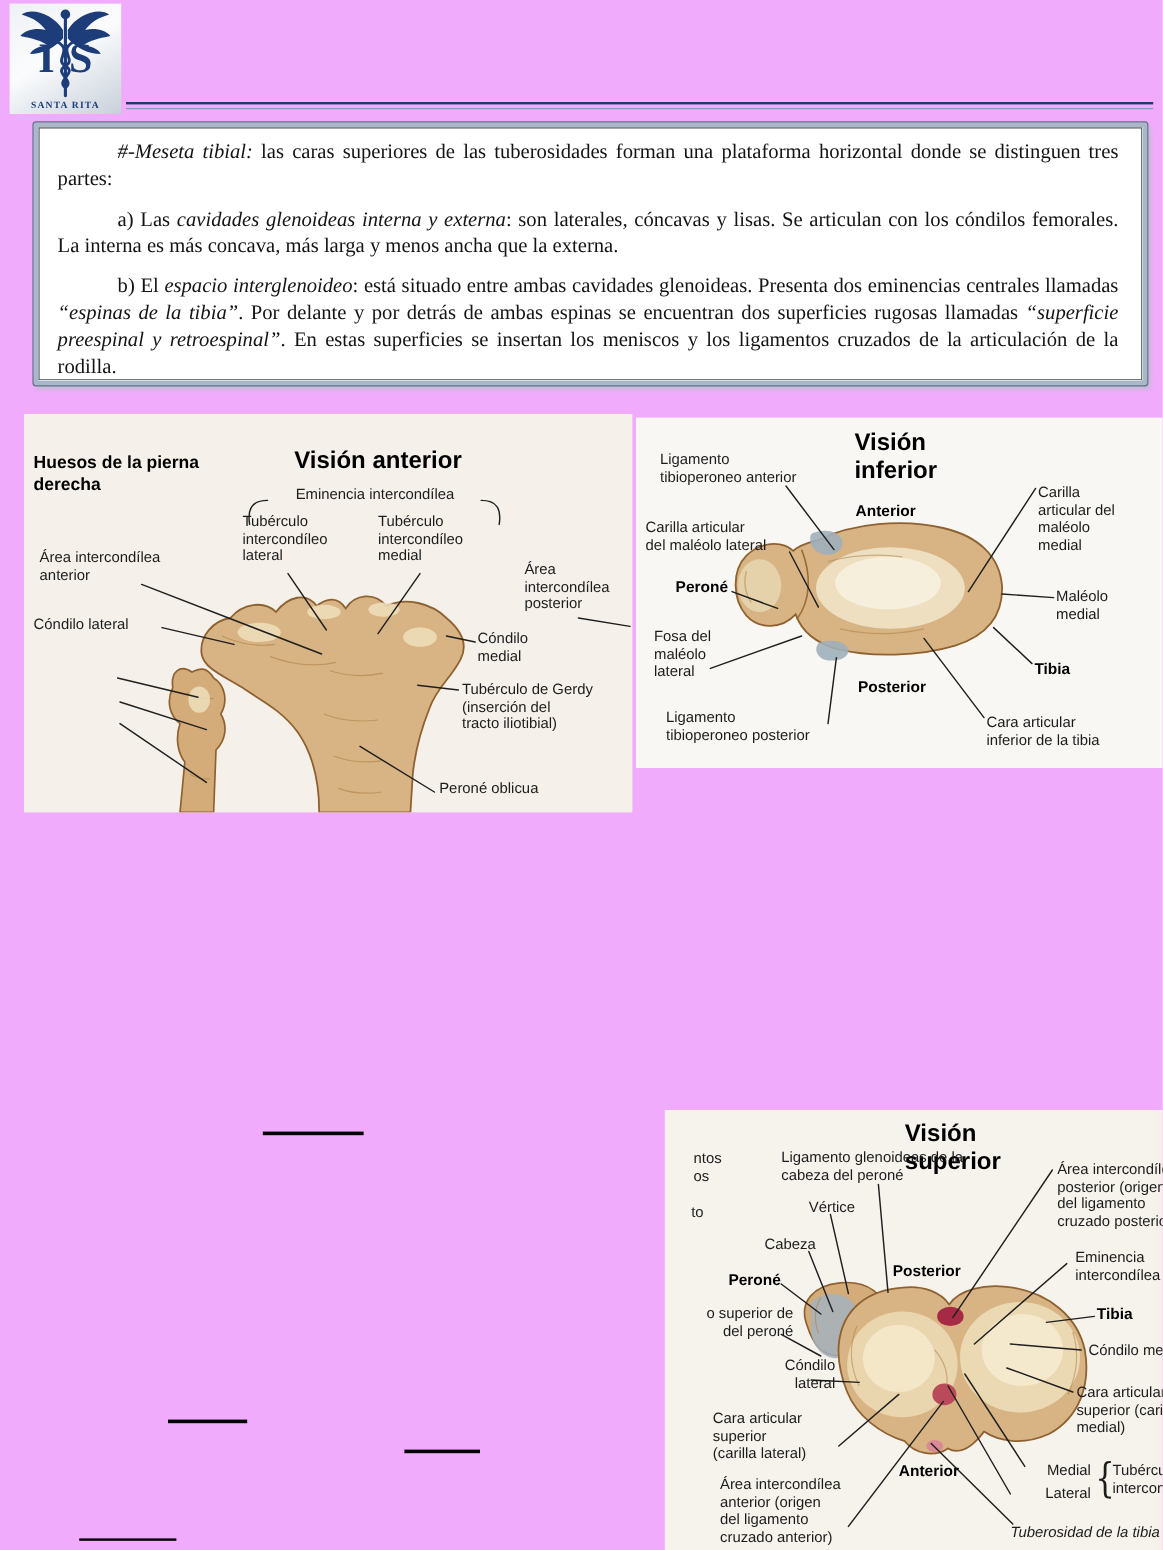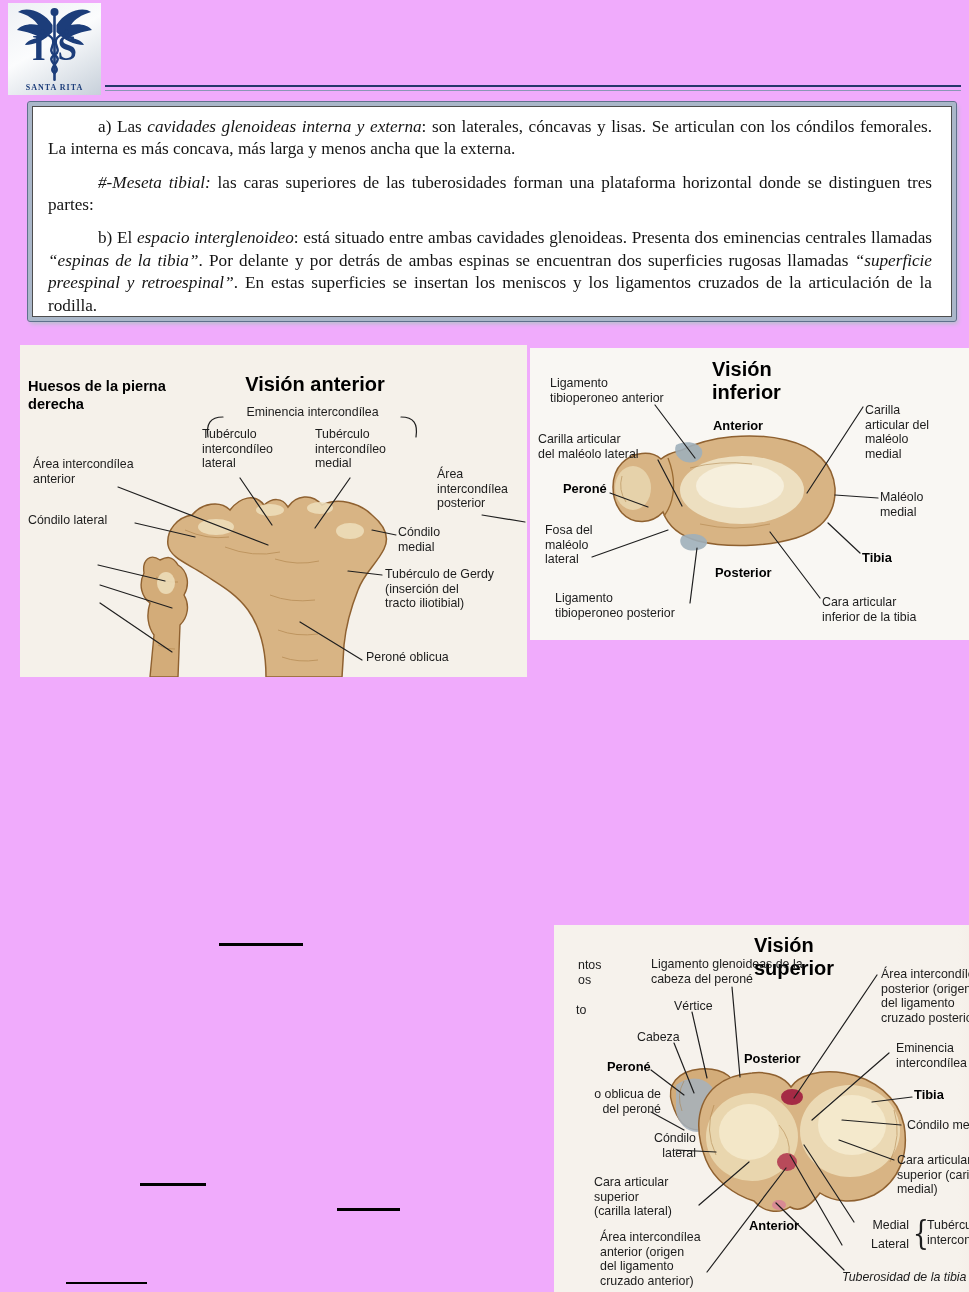--- a/index.html
+++ b/index.html
@@ -63,22 +63,22 @@
         <circle cx="34.5" cy="29" r="2.2"></circle>
         <circle cx="58.5" cy="29" r="2.2"></circle>
       </g>
     </svg>
     <div class="logo-initials">IS</div>
     <div class="logo-name">SANTA RITA</div>
   </div>
   <div class="header-rule"></div>
 
   <section class="intro">
+    <p><span class="it">#-Meseta tibial:</span><span>  las caras superiores de las tuberosidades forman una plataforma horizontal donde se distinguen tres partes:</span></p>
     <p><span>a) Las </span><span class="it">cavidades glenoideas interna y externa</span><span>:  son laterales, cóncavas y lisas. Se articulan con los cóndilos femorales. La interna es más concava, más larga y menos ancha que la externa.</span></p>
-    <p><span class="it">#-Meseta tibial:</span><span>  las caras superiores de las tuberosidades forman una plataforma horizontal donde se distinguen tres partes:</span></p>
     <p><span>b) El </span><span class="it">espacio interglenoideo</span><span>:  está situado entre ambas cavidades glenoideas. Presenta dos eminencias centrales llamadas </span><span class="it">“espinas de la tibia”</span><span>. Por delante y por detrás de ambas espinas se encuentran dos superficies rugosas llamadas </span><span class="it">“superficie preespinal y retroespinal”</span><span>. En estas superficies se insertan los meniscos y los ligamentos cruzados de la articulación de la rodilla.</span></p>
   </section>
 
   <div class="fig fig-anterior">
     <svg class="art" viewBox="0 0 507 332">
 
       <path d="M148,200 C146,185 158,172 172,170 C182,158 200,155 210,165
         C220,152 235,148 244,160 C252,153 262,152 268,162 C276,150 292,148 302,160
         C318,152 340,158 352,170 C364,180 370,192 364,204 C356,220 344,228 338,245
         C330,265 326,280 324,300 L322,332 L246,332 C246,305 240,282 228,265
@@ -251,21 +251,21 @@
 posterior (origen
 del ligamento
 cruzado posterior)</div>
     <div class="lbl" style="left:120px;top:74px;width:60px;">Vértice</div>
     <div class="lbl" style="left:83px;top:105px;width:60px;">Cabeza</div>
     <div class="lbl" style="left:342px;top:116px;width:110px;">Eminencia
 intercondílea</div>
     <div class="lbl b" style="left:53px;top:134px;width:60px;">Peroné</div>
     <div class="lbl b" style="left:190px;top:126px;width:80px;">Posterior</div>
     <div class="lbl b" style="left:360px;top:162px;width:60px;">Tibia</div>
-    <div class="lbl" style="left:2px;top:162px;width:105px;text-align:right;">o oblicua de
+    <div class="lbl" style="left:2px;top:162px;width:105px;text-align:right;">o superior de
 del peroné</div>
     <div class="lbl" style="left:70px;top:206px;width:72px;text-align:right;">Cóndilo
 lateral</div>
     <div class="lbl" style="left:40px;top:250px;width:115px;">Cara articular
 superior
 (carilla lateral)</div>
     <div class="lbl" style="left:46px;top:305px;width:160px;">Área intercondílea
 anterior (origen
 del ligamento
 cruzado anterior)</div>

